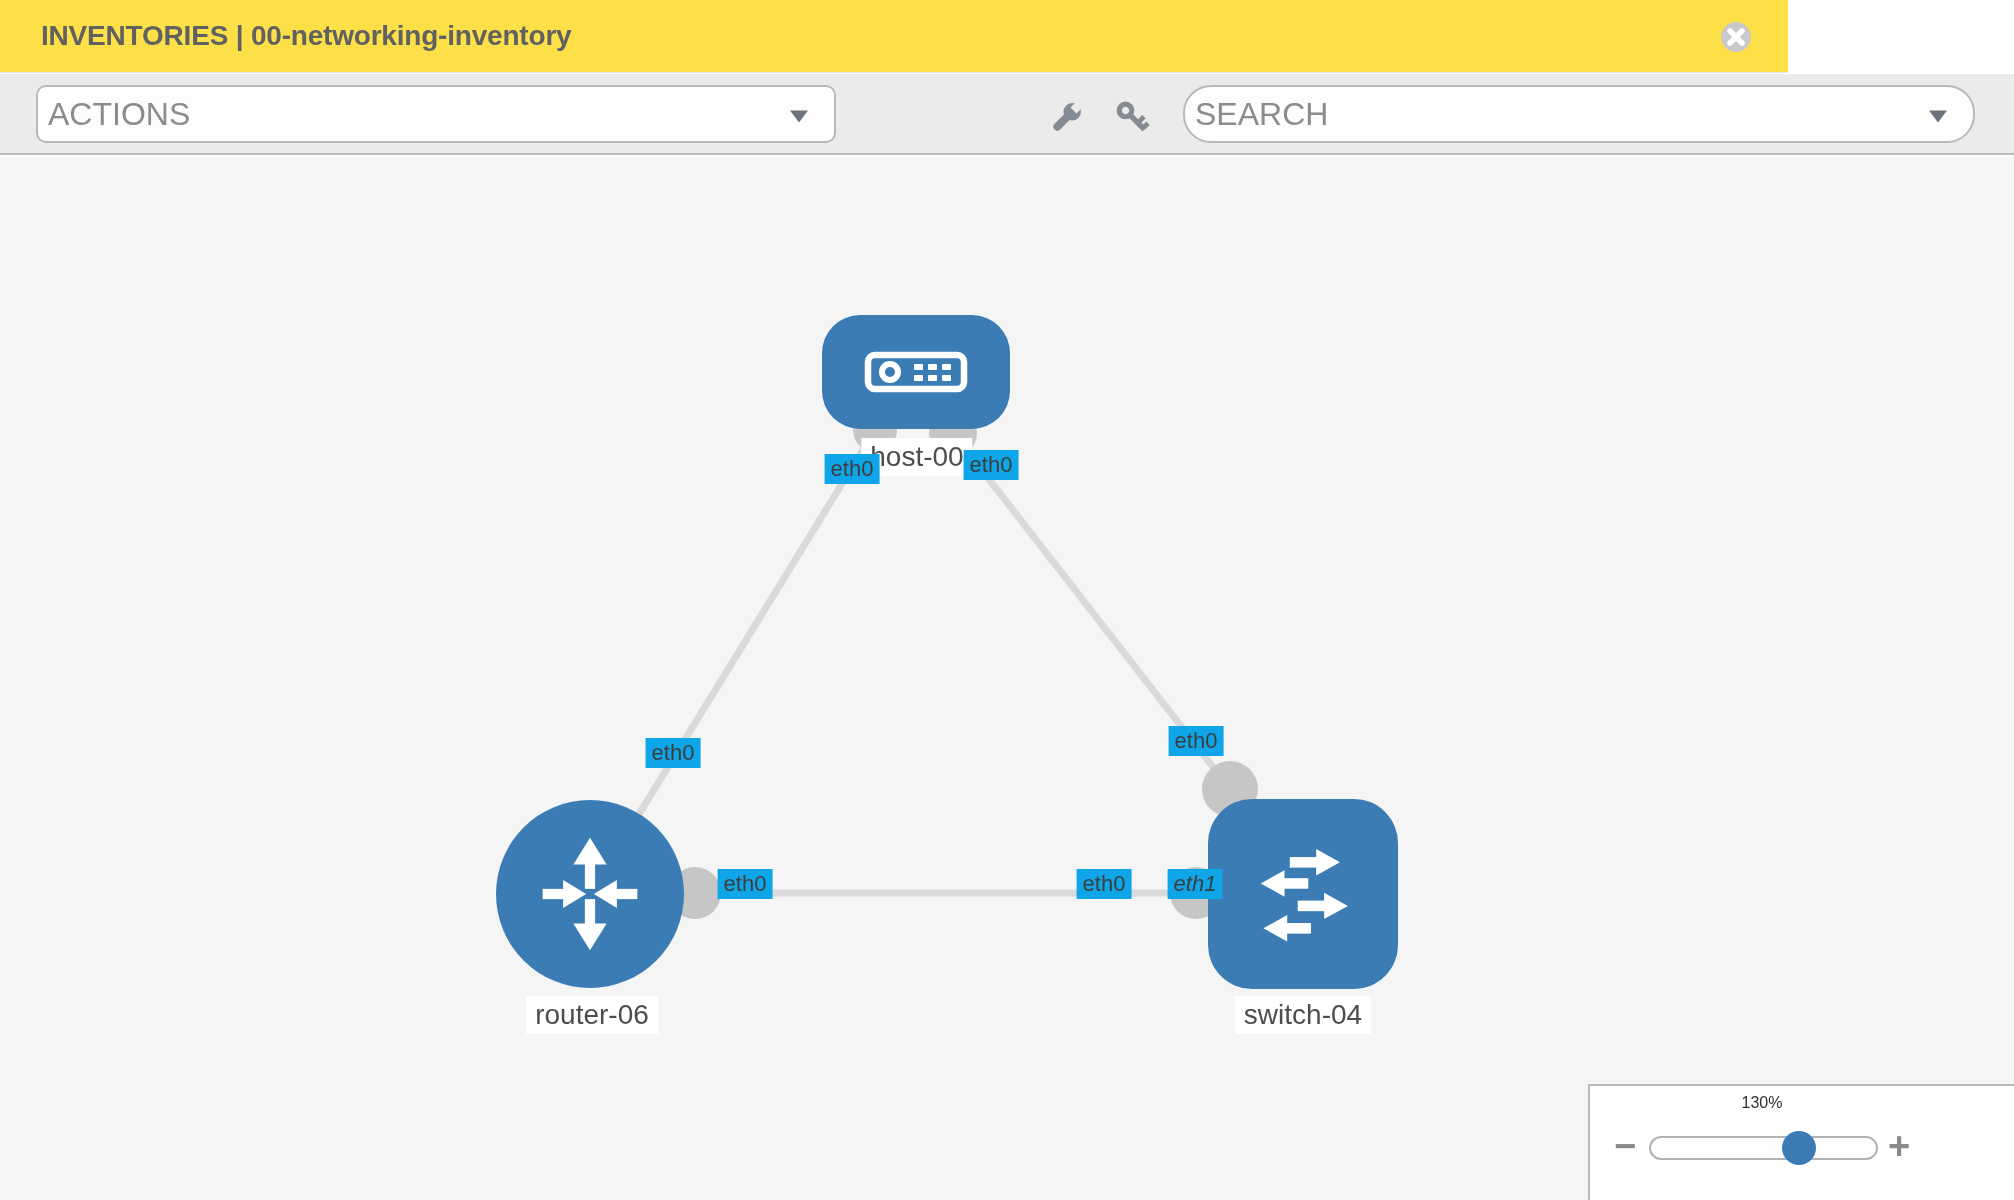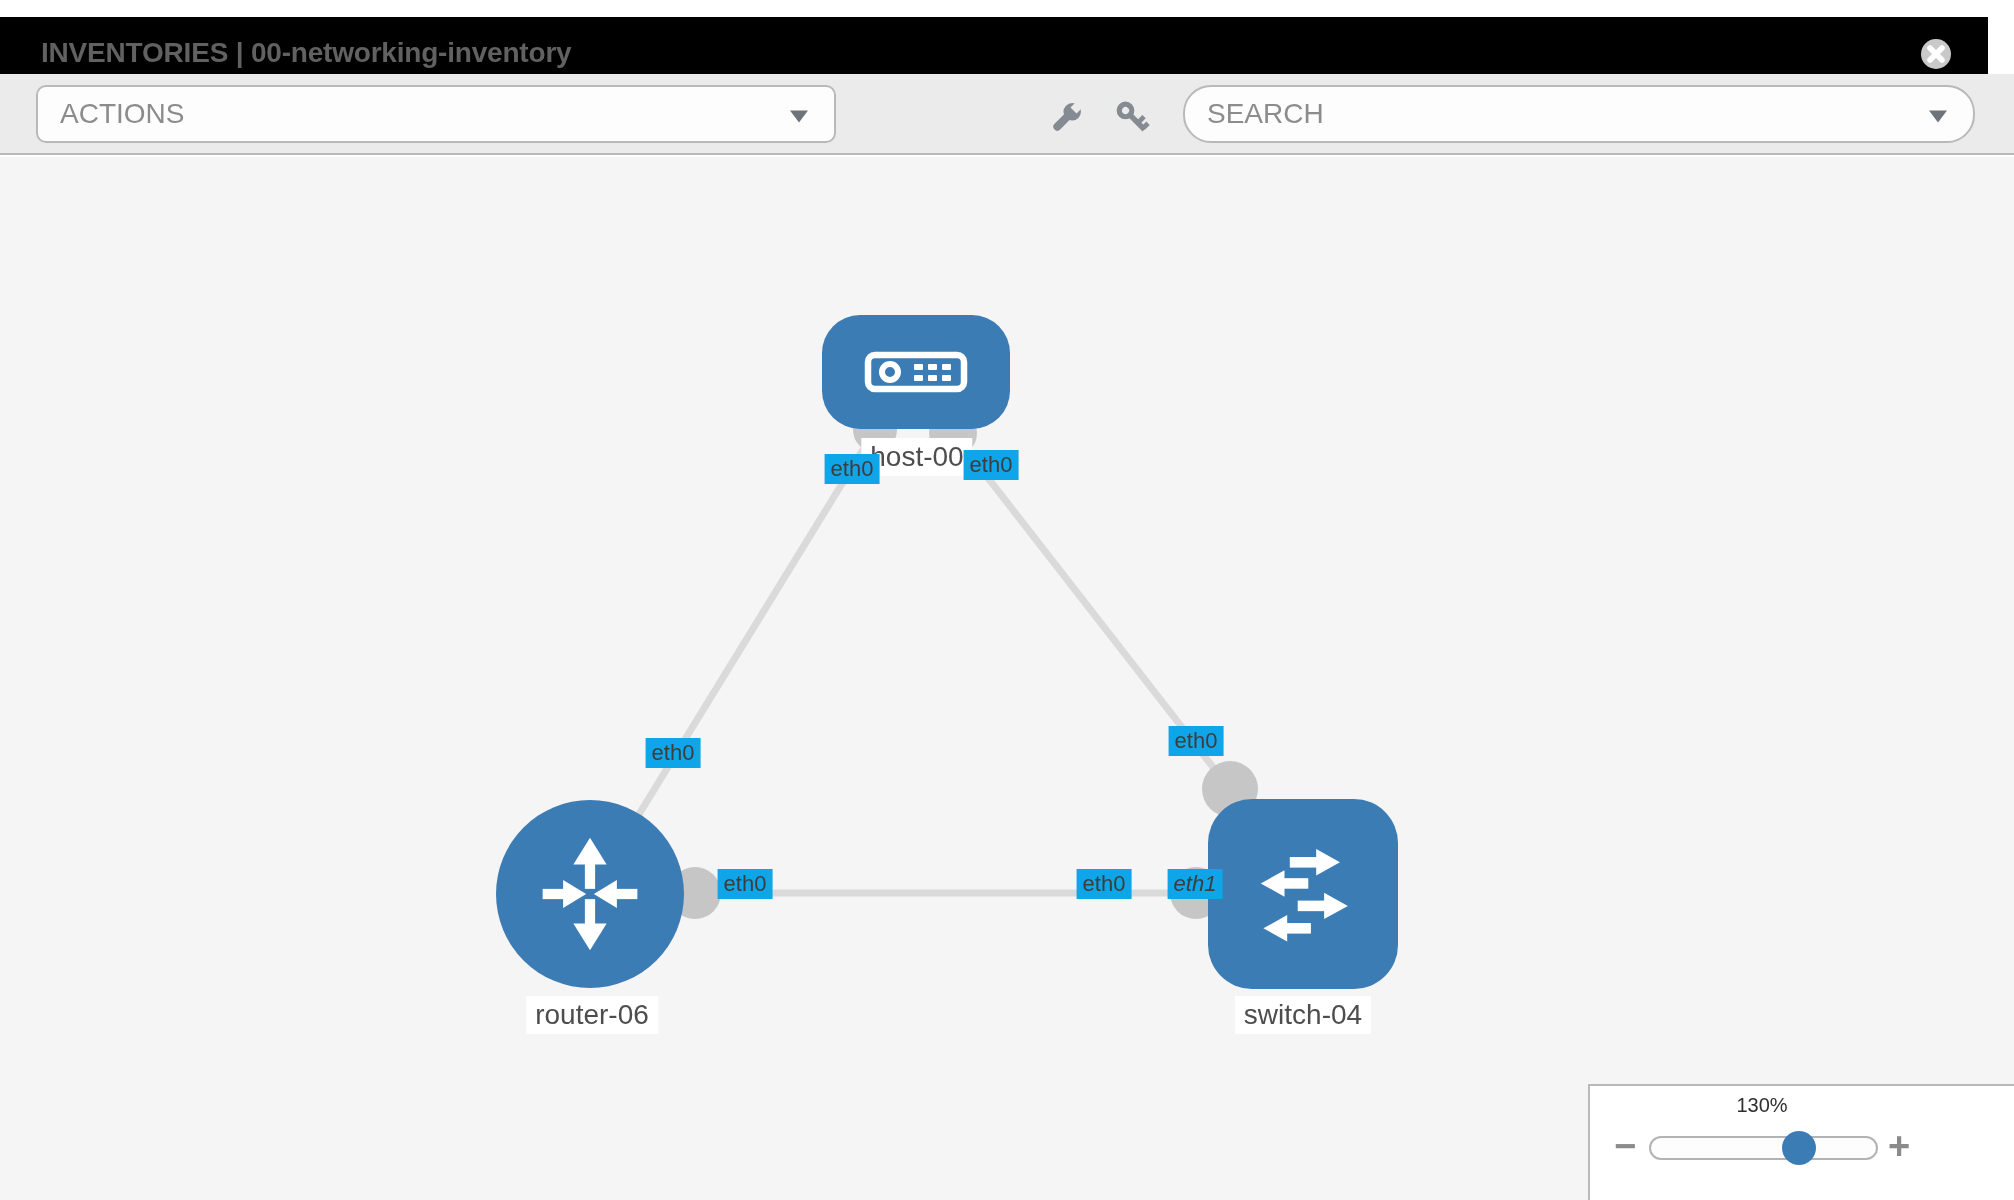--- a/index.html
+++ b/index.html
@@ -1,33 +1,33 @@
 <!DOCTYPE html>
 <html><head>
 <meta charset="utf-8">
 <style>
   * { margin: 0; padding: 0; box-sizing: border-box; }
   html, body { width: 2014px; height: 1200px; overflow: hidden; background: #fff;
     font-family: "Liberation Sans", sans-serif; }
 
   
-  .header { position: absolute; left: 0; top: 0; width: 1988px; height: 73px;
-    background: #000000; border-bottom: 1px solid #e5e5e5; margin-top: 17px; }
+  .header { position: absolute; left: 0; top: 0; width: 1788px; height: 73px;
+    background: #fde047; border-bottom: 1px solid #e5e5e5; }
   .page-title { position: absolute; left: 41px; top: 50%; transform: translateY(-50%);
     font-size: 28px; font-weight: 700; color: #616161; letter-spacing: -0.2px; }
   .close-btn { position: absolute; right: 36px; top: 21px; width: 32px; height: 32px;
     border: none; background: transparent; cursor: pointer; padding: 0; }
 
   
   .toolbar { position: absolute; left: 0; top: 74px; width: 2014px; height: 81px;
     background: #ebebeb; border-bottom: 2px solid #b9b9b9; }
   .select-box { position: absolute; top: 11px; height: 58px; background: #fdfdfd;
     border: 2px solid #b9b9b9; border-radius: 10px; display: flex; align-items: center;
     cursor: pointer; }
-  .select-box .label { padding-left: 22px; font-size: 28px; color: #8c8c8c; }
+  .select-box .label { padding-left: 10px; font-size: 32px; color: #8c8c8c; }
   .select-actions { left: 36px; width: 800px; }
   .select-search { left: 1183px; width: 792px; border-radius: 28px; }
   .caret { position: absolute; right: 26px; top: 50%; transform: translateY(-30%);
     width: 0; height: 0; border-left: 9px solid transparent; border-right: 9px solid transparent;
     border-top: 12px solid #6d737b; }
   .tool-icon { position: absolute; top: 24px; width: 40px; height: 40px; cursor: pointer;
     background: transparent; border: none; padding: 0; }
   .tool-icon.wrench { left: 1046px; }
   .tool-icon.key { left: 1113px; }
 
@@ -44,21 +44,21 @@
 
   .node-label { position: absolute; transform: translate(-50%, -50%); background: #ffffff;
     padding: 3px 9px; font-size: 28px; color: #4d4d4d; white-space: nowrap; }
   .chip { position: absolute; transform: translate(-50%, -50%); background: #0ea5e9;
     padding: 2px 6px; font-size: 22px; color: #3d3d3d; white-space: nowrap; }
 
   
   .zoom-panel { position: absolute; left: 1588px; top: 927px; width: 430px; height: 130px;
     background: #ffffff; border: 2px solid #b9b9b9; }
   .zoom-value { position: absolute; left: 172px; top: 8px; transform: translateX(-50%);
-    font-size: 20px; color: #2f2f2f; }
+    font-size: 16px; color: #2f2f2f; }
   .zoom-btn { position: absolute; transform: translate(-50%, -50%); background: transparent;
     border: none; font-size: 38px; font-weight: 700; color: #8b8b8b; cursor: pointer;
     font-family: "Liberation Sans", sans-serif; line-height: 1; padding: 0; }
   .zoom-minus { left: 35px; top: 60px; }
   .zoom-plus  { left: 309px; top: 60px; }
   .zoom-track { position: absolute; left: 59px; top: 50px; width: 229px; height: 24px;
     background: #fdfdfd; border: 2px solid #b3b3b3; border-radius: 13px; cursor: pointer; }
   .zoom-thumb { position: absolute; left: 131px; top: -7px; width: 34px; height: 34px;
     border-radius: 50%; background: #3c7cb5; cursor: grab; }
 </style>

